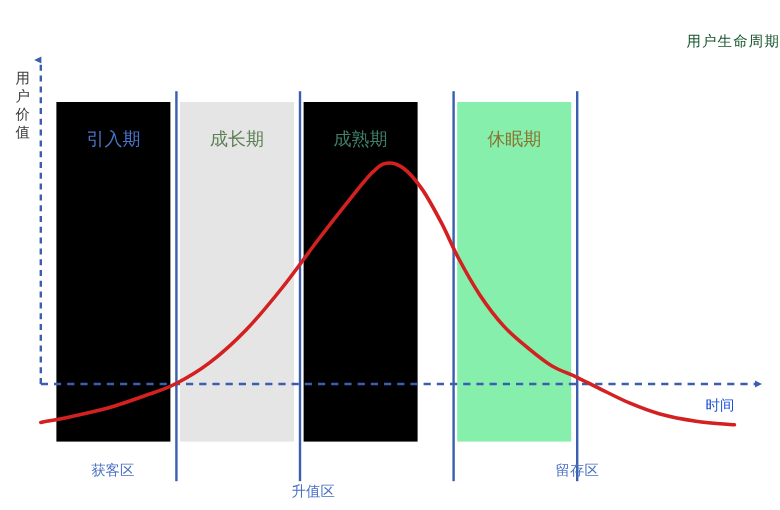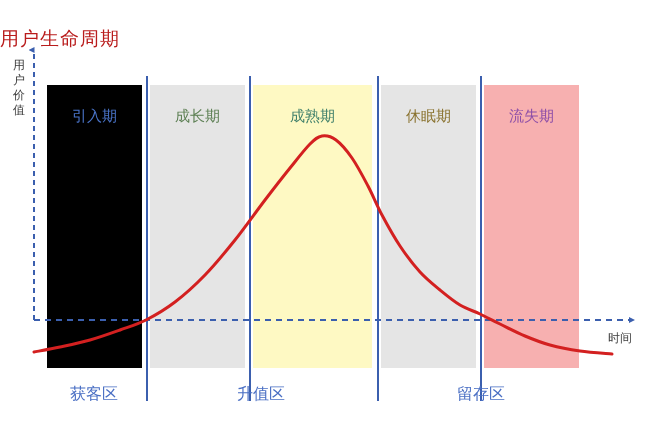--- a/index.html
+++ b/index.html
@@ -17,23 +17,23 @@
     background: #ffffff;
     overflow: hidden;
   }
 
   
   .chart-title {
     position: absolute;
     left: 0;
     top: 26px;
     width: 650px;
-    text-align: left;
-    font-size: 19px;
-    color: #b91c1c;
+    text-align: right;
+    font-size: 12px;
+    color: #14532d;
     letter-spacing: 1px;
     white-space: nowrap;
   }
 
   
   .source-note {
     position: absolute;
     right: 28px;
     top: 57px;
     font-size: 11px;
@@ -49,24 +49,24 @@
     width: 16px;
     font-size: 12px;
     color: #3a3a3a;
     line-height: 15px;
     text-align: center;
   }
   .y-axis-label span { display: block; }
 
   .x-axis-label {
     position: absolute;
-    left: 608px;
+    left: 588px;
     top: 330px;
     font-size: 12px;
-    color: #404040;
+    color: #1d4ed8;
     white-space: nowrap;
     text-align: right;
   }
 
   
   .band {
     position: absolute;
     top: 85px;
     height: 283px;
   }
@@ -86,21 +86,21 @@
     top: 76px;
     width: 1.5px;
     height: 325px;
     background: #3b5fae;
   }
 
   
   .zone-label {
     position: absolute;
     top: 384px;
-    font-size: 16px;
+    font-size: 12px;
     color: #4a6fc4;
     text-align: center;
     white-space: nowrap;
   }
 
   
   #overlay {
     position: absolute;
     left: 0;
     top: 0;
@@ -125,37 +125,34 @@
   </div>
 
   <div class="x-axis-label">时间</div>
 
   <div class="band" id="band0" style="left: 47px; width: 95px; background: #000000;">
     <div class="band-label" style="color: rgb(74, 116, 201);">引入期</div>
   </div>
   <div class="band" id="band1" style="left: 150px; width: 95px; background: #e5e5e5;">
     <div class="band-label" style="color: rgb(92, 127, 83);">成长期</div>
   </div>
-  <div class="band" id="band2" style="left: 253px; width: 119px; background: #fef9c3;">
+  <div class="band" id="band2" style="left: 253px; width: 95px; background: #000000;">
     <div class="band-label" style="color: rgb(63, 127, 106);">成熟期</div>
   </div>
-  <div class="band" id="band3" style="left: 381px; width: 95px; background: #e5e5e5;">
+  <div class="band" id="band3" style="left: 381px; width: 95px; background: #86efac;">
     <div class="band-label" style="color: rgb(138, 115, 48);">休眠期</div>
-  </div>
-  <div class="band" id="band4" style="left: 484px; width: 95px; background: rgb(247, 176, 176);">
-    <div class="band-label" style="color: rgb(142, 79, 168);">流失期</div>
   </div>
 
   <div class="divider" id="div0" style="left: 146px; background: rgb(59, 95, 174);"></div>
   <div class="divider" id="div1" style="left: 249px; background: rgb(59, 95, 174);"></div>
   <div class="divider" id="div2" style="left: 377px; background: rgb(59, 95, 174);"></div>
   <div class="divider" id="div3" style="left: 480px; background: rgb(59, 95, 174);"></div>
 
   <div class="zone-label" id="zone0" style="left: 54px; width: 80px;">获客区</div>
-  <div class="zone-label" id="zone1" style="left: 221px; width: 80px;">升值区</div>
+  <div class="zone-label" id="zone1" style="left: 221px; width: 80px; margin-top: 17px;">升值区</div>
   <div class="zone-label" id="zone2" style="left: 441px; width: 80px; font-family: Liberation Serif, serif;">留存区</div>
 
   <svg id="overlay" viewBox="0 0 650 425">
     <defs>
       <marker id="arrowUp" markerWidth="7" markerHeight="7" refX="3" refY="5.5" orient="auto" markerUnits="userSpaceOnUse">
         <path d="M3,0 L6,6 L0,6 Z" fill="#3b5fae"></path>
       </marker>
       <marker id="arrowRight" markerWidth="7" markerHeight="7" refX="1" refY="3" orient="auto" markerUnits="userSpaceOnUse">
         <path d="M0,0 L6,3 L0,6 Z" fill="#3b5fae"></path>
       </marker>

